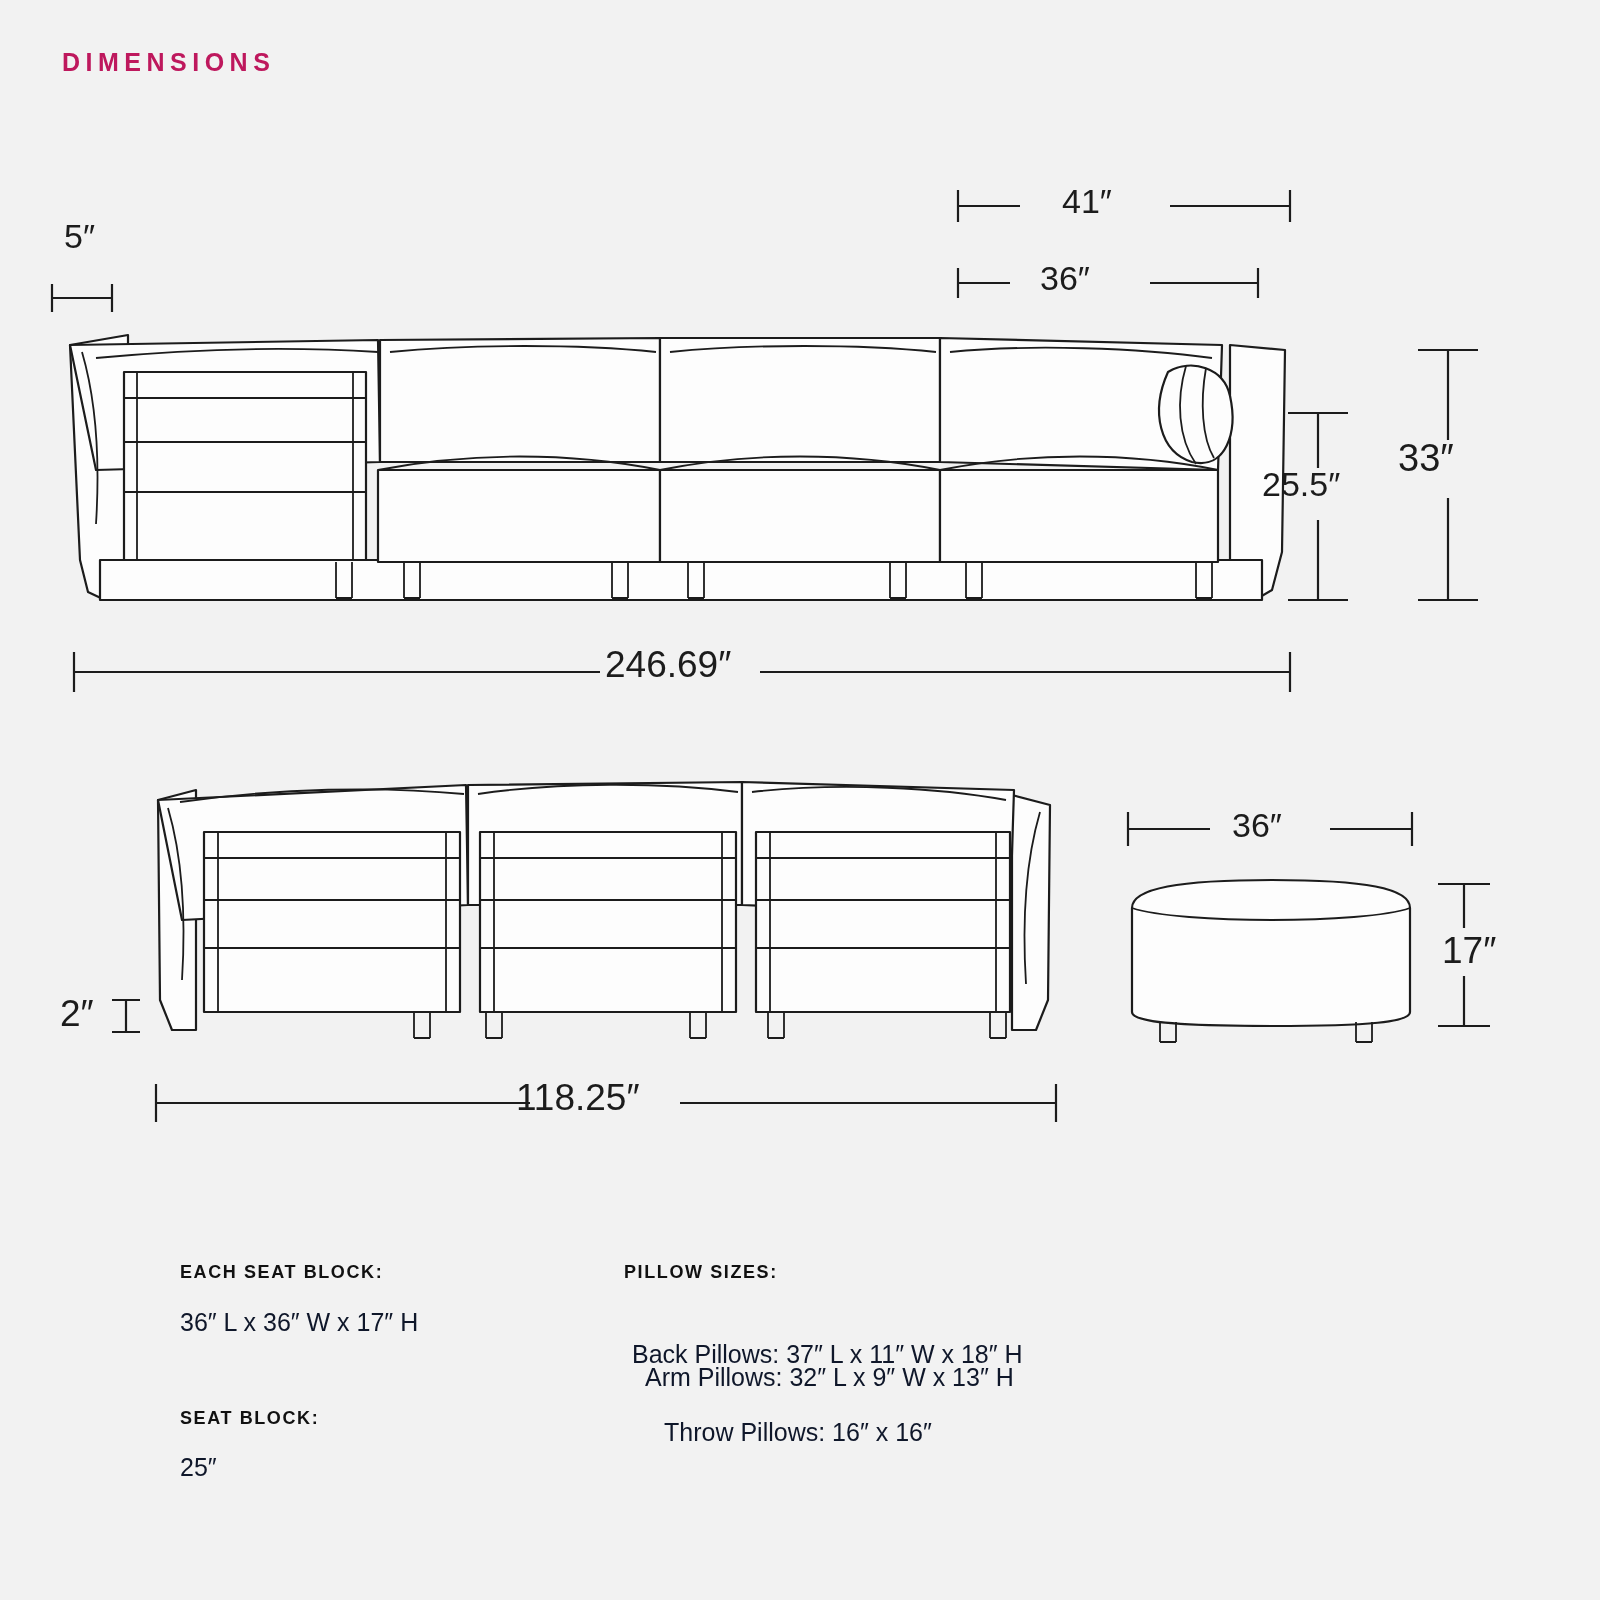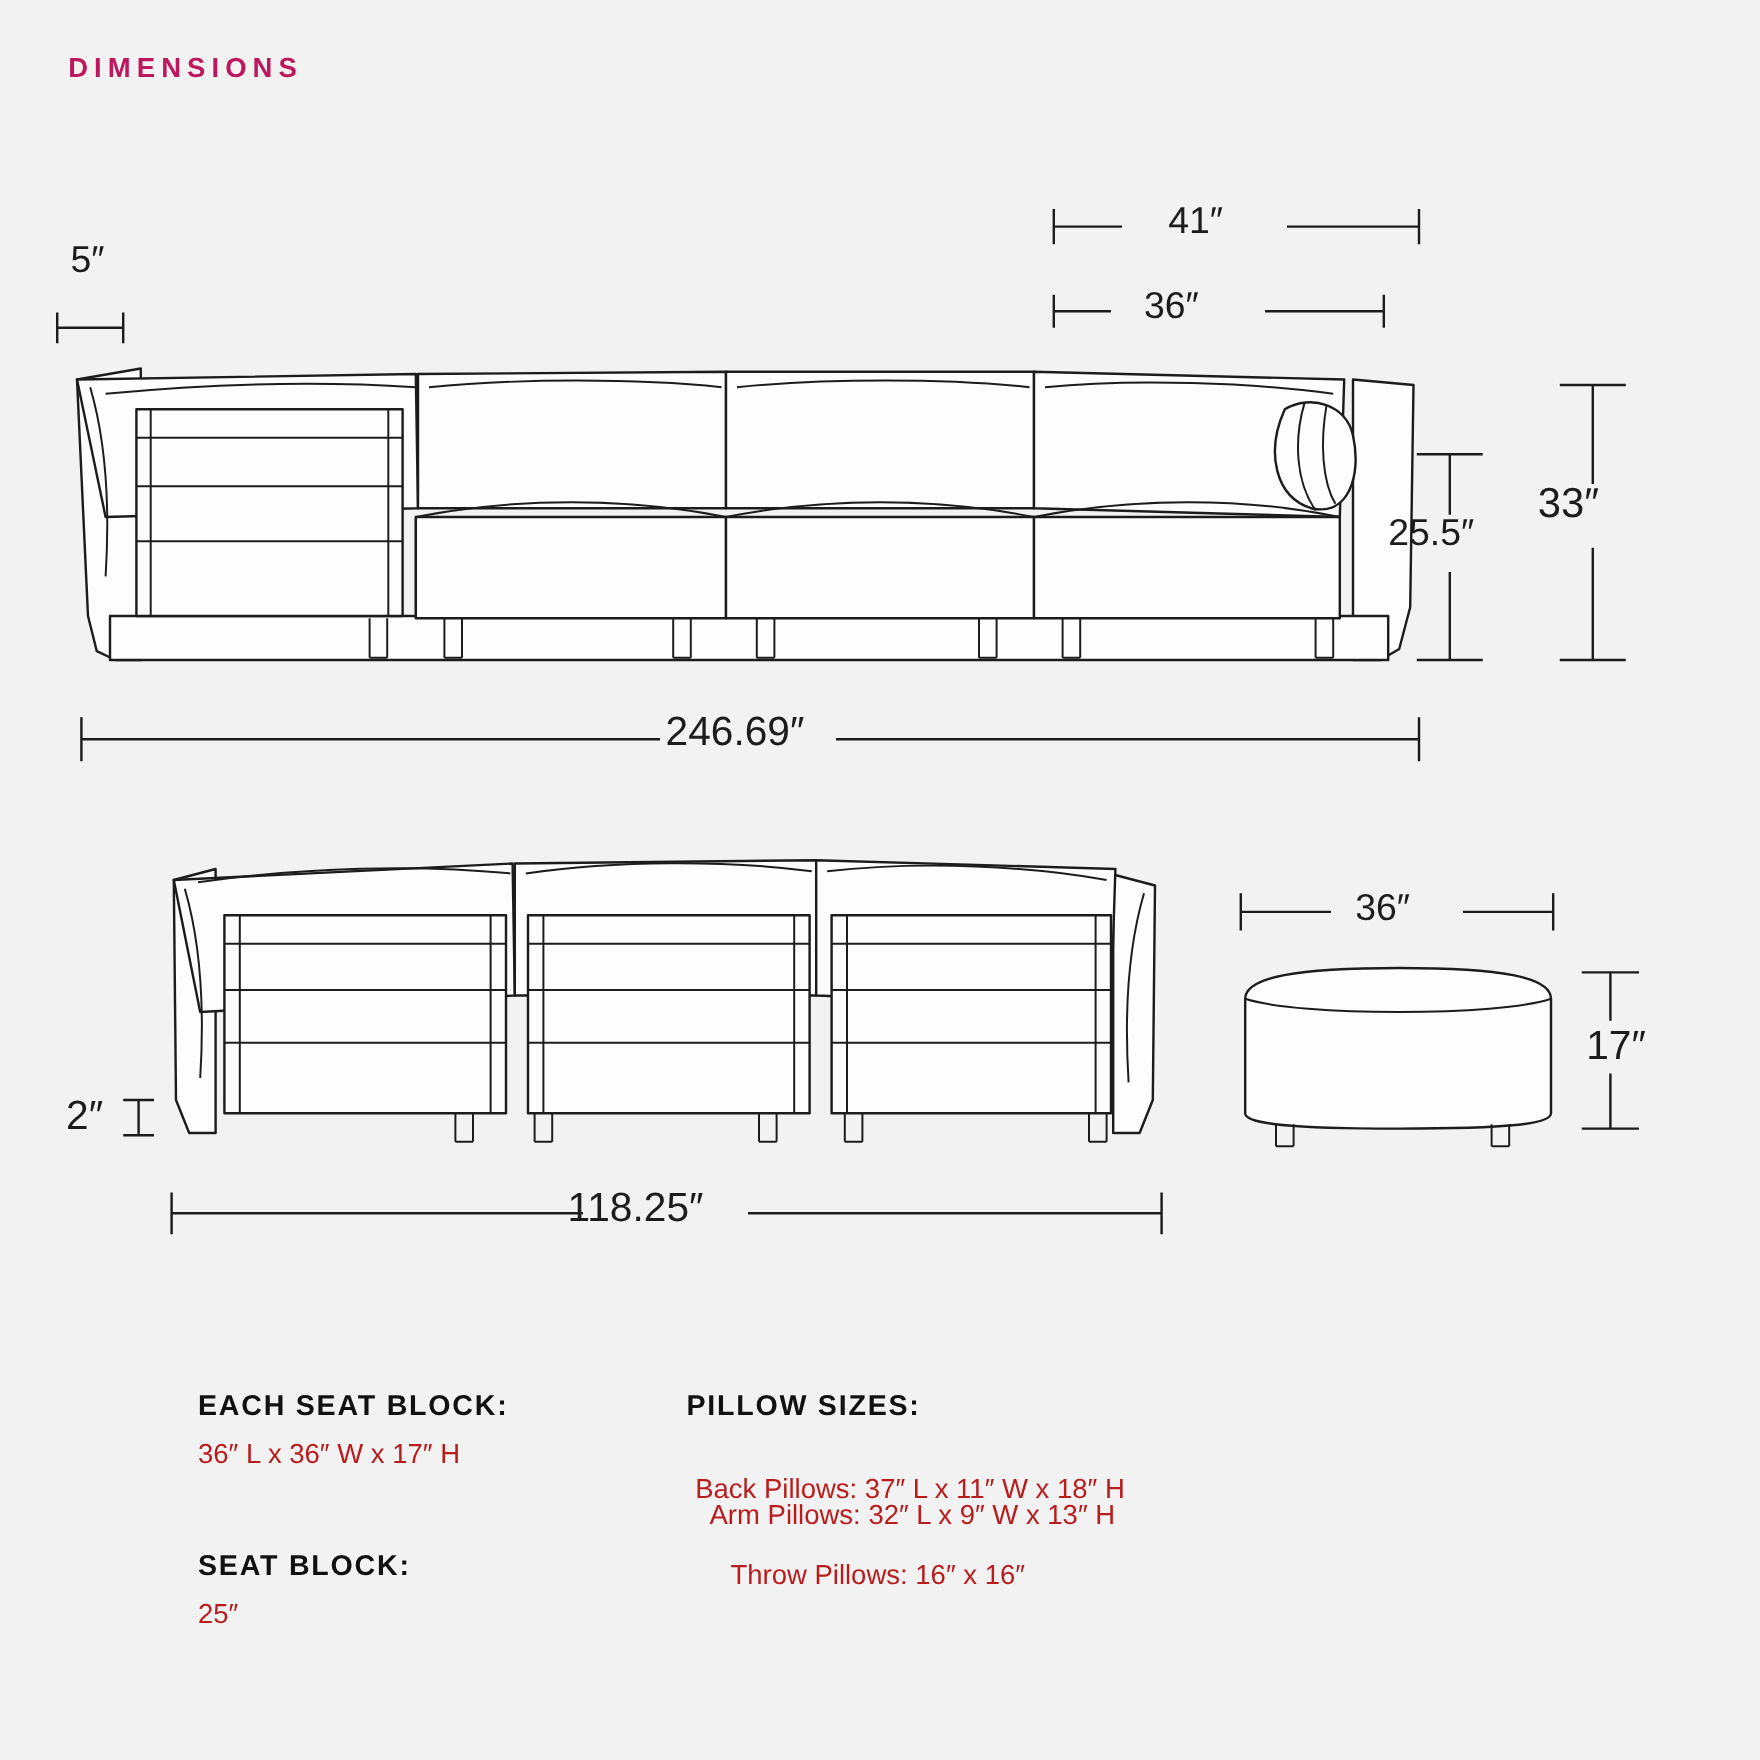--- a/index.html
+++ b/index.html
@@ -30,30 +30,30 @@
   }
   .dim-label {
     position: absolute;
     font-size: 34px;
     color: #1c1c1c;
     white-space: nowrap;
     font-family: "Liberation Sans", sans-serif;
   }
   .spec-head {
     position: absolute;
-    font-size: 26px;
+    font-size: 18px;
     font-weight: bold;
     letter-spacing: 1.6px;
     color: #111;
     white-space: nowrap;
   }
   .spec-text {
     position: absolute;
     font-size: 25px;
-    color: #b91c1c;
+    color: #0f172a;
     white-space: nowrap;
   }
   svg { display: block; }
   .ln { fill: none; stroke: #1c1c1c; stroke-width: 2.2; stroke-linejoin: round; stroke-linecap: round; }
   .ln-thin { fill: none; stroke: #1c1c1c; stroke-width: 1.8; }
   .dimline { stroke: #1c1c1c; stroke-width: 2.2; fill: none; }
   .fillw { fill: #fdfdfd; }
 </style>
 </head>
 <body>

